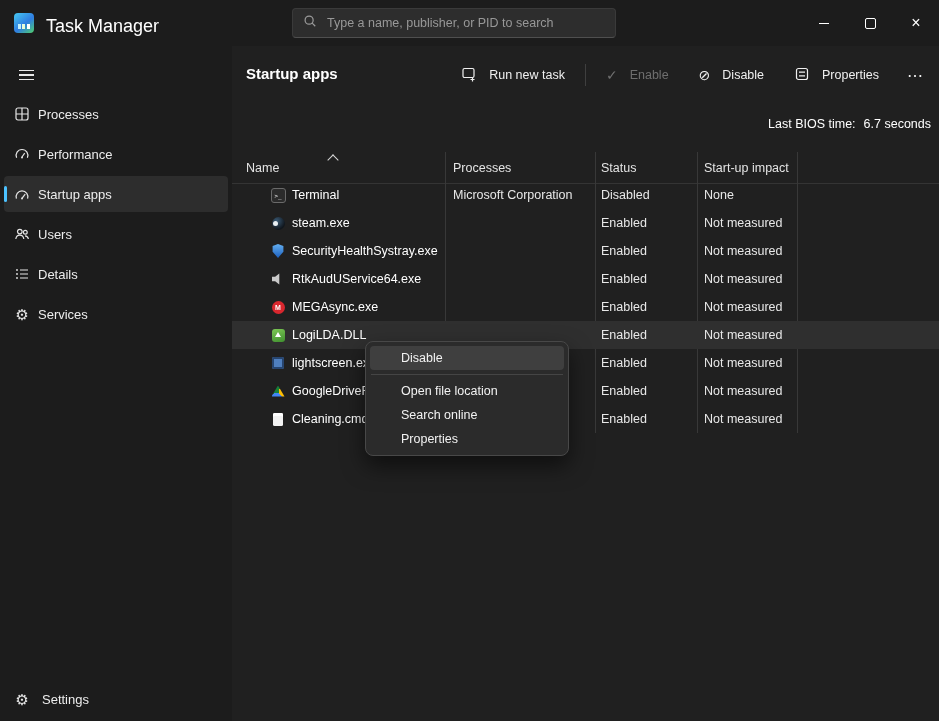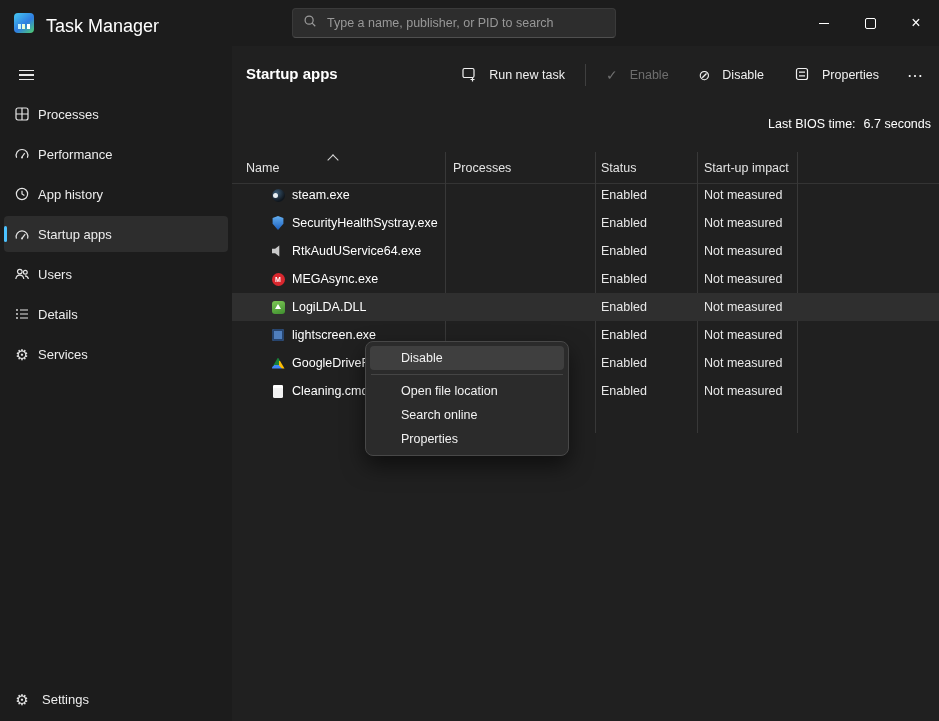--- a/index.html
+++ b/index.html
@@ -164,29 +164,20 @@
       <div class="nav-item">
         <span class="nav-ico">
           <svg width="16" height="16" viewBox="0 0 16 16" fill="none" stroke="#e6e6e6" stroke-width="1.2">
               <path d="M2.6 11.8a5.9 5.9 0 1 1 10.8 0"></path>
               <path d="M8 11l2.7-3.8"></path>
               <circle cx="8" cy="11.4" r="1" fill="#e6e6e6" stroke="none"></circle>
             </svg>
         </span>
         <span>Performance</span>
       </div>
-      <div class="nav-item">
-        <span class="nav-ico">
-          <svg width="16" height="16" viewBox="0 0 16 16" fill="none" stroke="#e6e6e6" stroke-width="1.2">
-              <circle cx="8" cy="8" r="5.6"></circle>
-              <path d="M8 4.8V8l2.4 1.6"></path>
-            </svg>
-        </span>
-        <span>App history</span>
-      </div>
       <div class="nav-item selected">
         <span class="nav-ico">
           <svg width="16" height="16" viewBox="0 0 16 16" fill="none" stroke="#e6e6e6" stroke-width="1.2">
               <path d="M2.4 12.6a5.9 5.9 0 1 1 11.2 0"></path>
               <path d="M8 12.4l3.2-4.2"></path>
               <circle cx="8" cy="12.6" r="1" fill="#e6e6e6" stroke="none"></circle>
             </svg>
         </span>
         <span>Startup apps</span>
       </div>
@@ -272,20 +263,27 @@
       <span class="th th-status">Status</span>
       <span class="th th-impact">Start-up impact</span>
     </div>
     <div class="colsep sep1"></div>
     <div class="colsep sep2"></div>
     <div class="colsep sep3"></div>
     <div class="colsep sep4"></div>
 
     <div class="tbody">
       <div class="row">
+        <span class="ricon icon-terminal"></span>
+        <span class="cell cell-name">Terminal</span>
+        <span class="cell cell-pub">Microsoft Corporation</span>
+        <span class="cell cell-status">Disabled</span>
+        <span class="cell cell-impact">None</span>
+      </div>
+      <div class="row">
         <span class="ricon icon-steam"></span>
         <span class="cell cell-name">steam.exe</span>
         <span class="cell cell-pub"></span>
         <span class="cell cell-status">Enabled</span>
         <span class="cell cell-impact">Not measured</span>
       </div>
       <div class="row">
         <span class="ricon icon-shield"></span>
         <span class="cell cell-name">SecurityHealthSystray.exe</span>
         <span class="cell cell-pub"></span>

